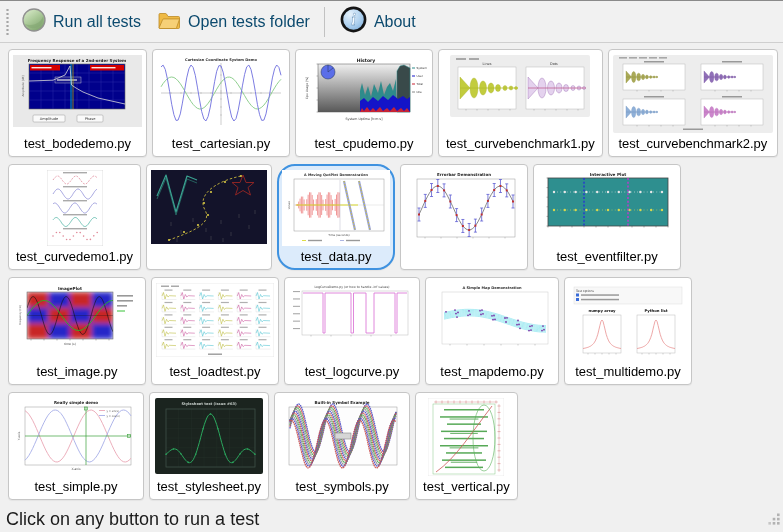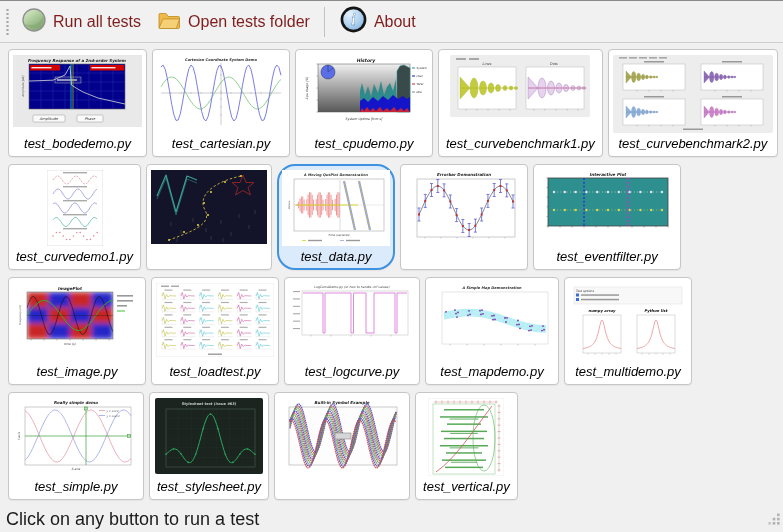--- a/index.html
+++ b/index.html
@@ -5,24 +5,24 @@
   html,body{margin:0;padding:0;background:#dcdcdc;}
   .window{width:783px;height:532px;background:#f0f0f0;border-top:1px solid #8a8a8a;
     font-family:"Liberation Sans",sans-serif;position:relative;overflow:hidden;}
   
   .toolbar{height:41px;display:flex;align-items:center;gap:2px;padding:0 4px;
     background:#f1f1f1;border-bottom:1px solid #cfcfcf;}
   .tb-grip{width:6px;height:30px;margin-right:5px;
     background-image:radial-gradient(circle,#a6a6a6 1px,transparent 1.3px);
     background-size:5px 4px;background-position:1px 1px;}
   .tb-btn{display:flex;align-items:center;gap:6px;background:transparent;border:none;
-    font-size:16px;color:#7f1d1d;padding:3px 10px 3px 4px;font-family:inherit;cursor:default;}
+    font-size:16px;color:#0c4a6e;padding:3px 10px 3px 4px;font-family:inherit;cursor:default;}
   .tb-sep{width:1px;height:30px;background:#c2c2c2;margin:0 8px 0 2px;}
   
-  .grid{padding:6px 4px 0 8px;font-style:italic;}
+  .grid{padding:6px 4px 0 8px;}
   .grid-row{display:flex;gap:5px;margin-bottom:7px;align-items:stretch;}
   .card{background:#fff;border:1px solid #c6c6c6;border-radius:4px;
     padding:5px 4px 2px;display:flex;flex-direction:column;align-items:center;
     box-shadow:0 1px 1px rgba(0,0,0,0.05);}
   .card.selected{border:2px solid #3f92e0;background:#dcebfb;border-radius:18px;
     padding:4px 3px 1px;}
   .thumb{width:100%;display:flex;justify-content:center;align-items:flex-start;}
   .thumb svg{display:block;}
   .card-label{margin-top:auto;font-size:13px;color:#000;white-space:nowrap;
     padding:3px 3px 3px;text-align:center;}
@@ -925,20 +925,21 @@
               <polyline points="11.0,24.9 12.5,19.5 13.9,15.2 15.4,12.4 16.9,11.3 18.4,11.9 19.8,14.3 21.3,18.1 22.8,23.2 24.3,29.2 25.7,35.6 27.2,42.0 28.7,47.9 30.1,52.9 31.6,56.6 33.1,58.8 34.6,59.2 36.0,58.0 37.5,55.0 39.0,50.6 40.4,45.1 41.9,38.9 43.4,32.5 44.9,26.2 46.3,20.6 47.8,16.1 49.3,12.9 50.8,11.4 52.2,11.6 53.7,13.6 55.2,17.1 56.6,22.0 58.1,27.8 59.6,34.2 61.1,40.6 62.5,46.7 64.0,51.9 65.5,55.9 66.9,58.5 68.4,59.3 69.9,58.4 71.4,55.8 72.8,51.7 74.3,46.5 75.8,40.4 77.3,33.9 78.7,27.6 80.2,21.8 81.7,17.0 83.1,13.5 84.6,11.6 86.1,11.4 87.6,13.0 89.0,16.2 90.5,20.8 92.0,26.4 93.4,32.7 94.9,39.2 96.4,45.4 97.9,50.8 99.3,55.1 100.8,58.0 102.3,59.3 103.8,58.8 105.2,56.5 106.7,52.8 108.2,47.7 109.6,41.8 111.1,35.4 112.6,29.0 114.1,23.0 115.5,18.0 117.0,14.2" fill="none" stroke="#909090" stroke-width="1.4" stroke-dasharray="0.5,1.7" stroke-linecap="round" opacity="0.9"></polyline>
               <polyline points="11.0,23.5 12.5,18.7 13.9,15.3 15.4,13.4 16.9,13.2 18.4,14.8 19.8,18.0 21.3,22.6 22.8,28.3 24.3,34.5 25.7,41.0 27.2,47.2 28.7,52.6 30.1,57.0 31.6,59.8 33.1,61.1 34.6,60.5 36.0,58.3 37.5,54.5 39.0,49.5 40.4,43.6 41.9,37.2 43.4,30.7 44.9,24.8 46.3,19.7 47.8,15.9 49.3,13.7 50.8,13.1 52.2,14.3 53.7,17.2 55.2,21.5 56.6,26.9 58.1,33.1 59.6,39.6 61.1,45.8 62.5,51.5 64.0,56.1 65.5,59.3 66.9,60.9 68.4,60.8 69.9,59.0 71.4,55.5 72.8,50.7 74.3,45.0 75.8,38.6 77.3,32.2 78.7,26.1 80.2,20.8 81.7,16.7 83.1,14.0 84.6,13.1 86.1,13.9 87.6,16.4 89.0,20.4 90.5,25.6 92.0,31.7 93.4,38.1 94.9,44.5 96.4,50.3 97.9,55.2 99.3,58.7 100.8,60.7 102.3,61.0 103.8,59.5 105.2,56.4 106.7,51.9 108.2,46.3 109.6,40.1 111.1,33.6 112.6,27.4 114.1,21.9 115.5,17.5 117.0,14.5" fill="none" stroke="#5050c8" stroke-width="1.4" stroke-dasharray="0.5,1.7" stroke-linecap="round" opacity="0.9"></polyline>
               <polyline points="11.0,22.5 12.5,18.4 13.9,15.8 15.4,14.9 16.9,15.7 18.4,18.2 19.8,22.2 21.3,27.4 22.8,33.5 24.3,39.9 25.7,46.3 27.2,52.1 28.7,57.0 30.1,60.6 31.6,62.5 33.1,62.8 34.6,61.3 36.0,58.2 37.5,53.7 39.0,48.1 40.4,41.8 41.9,35.4 43.4,29.1 44.9,23.6 46.3,19.2 47.8,16.3 49.3,15.0 50.8,15.4 52.2,17.5 53.7,21.2 55.2,26.2 56.6,32.1 58.1,38.5 59.6,44.9 61.1,50.9 62.5,56.0 64.0,59.9 65.5,62.2 66.9,62.9 68.4,61.8 69.9,59.0 71.4,54.8 72.8,49.4 74.3,43.3 75.8,36.8 77.3,30.5 78.7,24.8 80.2,20.1 81.7,16.8 83.1,15.1 84.6,15.1 86.1,16.9 87.6,20.2 89.0,25.0 90.5,30.7 92.0,37.0 93.4,43.5 94.9,49.6 96.4,55.0 97.9,59.1 99.3,61.8 100.8,62.9 102.3,62.2 103.8,59.8 105.2,55.9 106.7,50.7 108.2,44.7 109.6,38.3 111.1,31.9 112.6,26.0 114.1,21.1 115.5,17.4 117.0,15.3" fill="none" stroke="#c85050" stroke-width="1.4" stroke-dasharray="0.5,1.7" stroke-linecap="round" opacity="0.9"></polyline>
               <polyline points="11.0,21.9 12.5,18.6 13.9,16.9 15.4,16.9 16.9,18.7 18.4,22.1 19.8,26.8 21.3,32.5 22.8,38.8 24.3,45.3 25.7,51.4 27.2,56.8 28.7,61.0 30.1,63.7 31.6,64.7 33.1,64.0 34.6,61.6 36.0,57.7 37.5,52.5 39.0,46.5 40.4,40.0 41.9,33.7 43.4,27.8 44.9,22.8 46.3,19.2 47.8,17.1 49.3,16.8 50.8,18.2 52.2,21.2 53.7,25.6 55.2,31.2 56.6,37.4 58.1,43.9 59.6,50.1 61.1,55.7 62.5,60.1 64.0,63.2 65.5,64.6 66.9,64.3 68.4,62.3 69.9,58.7 71.4,53.7 72.8,47.9 74.3,41.5 75.8,35.1 77.3,29.0 78.7,23.9 80.2,19.9 81.7,17.5 83.1,16.7 84.6,17.7 86.1,20.4 87.6,24.5 89.0,29.8 90.5,35.9 92.0,42.4 93.4,48.7 94.9,54.5 96.4,59.2 97.9,62.6 99.3,64.4 100.8,64.5 102.3,62.9 103.8,59.6 105.2,55.0 106.7,49.3 108.2,43.0 109.6,36.5 111.1,30.3 112.6,24.9 114.1,20.7 115.5,17.9 117.0,16.7" fill="none" stroke="#50a850" stroke-width="1.4" stroke-dasharray="0.5,1.7" stroke-linecap="round" opacity="0.9"></polyline>
               <polyline points="11.0,21.7 12.5,19.2 13.9,18.5 15.4,19.5 16.9,22.2 18.4,26.3 19.8,31.7 21.3,37.8 22.8,44.2 24.3,50.6 25.7,56.3 27.2,61.1 28.7,64.5 30.1,66.2 31.6,66.3 33.1,64.6 34.6,61.4 36.0,56.7 37.5,51.0 39.0,44.7 40.4,38.3 41.9,32.1 43.4,26.7 44.9,22.4 46.3,19.7 47.8,18.5 49.3,19.1 50.8,21.4 52.2,25.3 53.7,30.4 55.2,36.4 56.6,42.8 58.1,49.2 59.6,55.1 61.1,60.1 62.5,63.8 64.0,66.0 65.5,66.5 66.9,65.2 68.4,62.2 69.9,57.9 71.4,52.4 72.8,46.2 74.3,39.7 75.8,33.4 77.3,27.8 78.7,23.3 80.2,20.1 81.7,18.6 83.1,18.8 84.6,20.8 86.1,24.3 87.6,29.1 89.0,34.9 90.5,41.3 92.0,47.8 93.4,53.8 94.9,59.1 96.4,63.1 97.9,65.6 99.3,66.5 100.8,65.6 102.3,63.0 103.8,59.0 105.2,53.7 106.7,47.6 108.2,41.2 109.6,34.8 111.1,29.0 112.6,24.2 114.1,20.7 115.5,18.8 117.0,18.6" fill="none" stroke="#909090" stroke-width="1.4" stroke-dasharray="0.5,1.7" stroke-linecap="round" opacity="0.9"></polyline>
               <polyline points="11.0,21.9 12.5,20.4 13.9,20.6 15.4,22.6 16.9,26.1 18.4,31.0 19.8,36.8 21.3,43.2 22.8,49.6 24.3,55.7 25.7,60.9 27.2,64.9 28.7,67.5 30.1,68.3 31.6,67.4 33.1,64.8 34.6,60.7 36.0,55.5 37.5,49.4 39.0,42.9 40.4,36.6 41.9,30.8 43.4,26.0 44.9,22.5 46.3,20.6 47.8,20.4 49.3,22.0 50.8,25.2 52.2,29.8 53.7,35.4 55.2,41.7 56.6,48.2 58.1,54.3 59.6,59.8 61.1,64.1 62.5,67.0 64.0,68.3 65.5,67.8 66.9,65.5 68.4,61.8 69.9,56.7 71.4,50.8 72.8,44.4 74.3,38.0 75.8,32.0 77.3,27.0 78.7,23.2 80.2,20.9 81.7,20.3 83.1,21.5 84.6,24.3 86.1,28.6 87.6,34.1 89.0,40.2 90.5,46.7 92.0,53.0 93.4,58.7 94.9,63.3 96.4,66.5 97.9,68.1 99.3,68.0 100.8,66.2 102.3,62.8 103.8,58.0 105.2,52.2 106.7,45.9 108.2,39.4 109.6,33.3 111.1,28.0 112.6,23.9 114.1,21.3 115.5,20.3 117.0,21.1" fill="none" stroke="#5050c8" stroke-width="1.4" stroke-dasharray="0.5,1.7" stroke-linecap="round" opacity="0.9"></polyline>
               <polyline points="11.0,22.7 12.5,22.1 13.9,23.3 15.4,26.2 16.9,30.5 18.4,35.9 19.8,42.1 21.3,48.5 22.8,54.8 24.3,60.5 25.7,65.1 27.2,68.3 28.7,69.9 30.1,69.8 31.6,68.0 33.1,64.5 34.6,59.7 36.0,54.0 37.5,47.6 39.0,41.2 40.4,35.1 41.9,29.8 43.4,25.7 44.9,23.0 46.3,22.1 47.8,22.9 49.3,25.4 50.8,29.4 52.2,34.6 53.7,40.6 55.2,47.1 56.6,53.5 58.1,59.3 59.6,64.2 61.1,67.7 62.5,69.7 64.0,70.0 65.5,68.5 66.9,65.4 68.4,60.9 69.9,55.3 71.4,49.1 72.8,42.6 74.3,36.4 75.8,30.9 77.3,26.5 78.7,23.5 80.2,22.2 81.7,22.6 83.1,24.7 84.6,28.4 86.1,33.3 87.6,39.2 89.0,45.6 90.5,52.0 92.0,58.0 93.4,63.2 94.9,67.1 96.4,69.4 97.9,70.1 99.3,69.0 100.8,66.3 102.3,62.1 103.8,56.7 105.2,50.5 106.7,44.1 108.2,37.8 109.6,32.0 111.1,27.4 112.6,24.0 114.1,22.3 115.5,22.3 117.0,24.1" fill="none" stroke="#c85050" stroke-width="1.4" stroke-dasharray="0.5,1.7" stroke-linecap="round" opacity="0.9"></polyline>
               <rect x="56" y="35" width="16" height="6" fill="#d6d6d6" stroke="#777" stroke-width="0.5"></rect>
             </svg>
           </div>
+          <div class="card-label">test_symbols.py</div>
         </div>
         <div class="card">
           <div class="thumb">
             <svg width="76" height="78" viewBox="0 0 76 78">
               <rect x="0" y="0" width="76" height="78" fill="#fff" stroke="#ddd" stroke-width="0.5"></rect>
               <line x1="6" y1="4" x2="70" y2="4" stroke="#d08080" stroke-width="0.4"></line>
               <line x1="8" y1="2.5" x2="8" y2="5.5" stroke="#cc7070" stroke-width="0.5"></line>
               <line x1="14" y1="2.5" x2="14" y2="5.5" stroke="#cc7070" stroke-width="0.5"></line>
               <line x1="20" y1="2.5" x2="20" y2="5.5" stroke="#cc7070" stroke-width="0.5"></line>
               <line x1="26" y1="2.5" x2="26" y2="5.5" stroke="#cc7070" stroke-width="0.5"></line>

